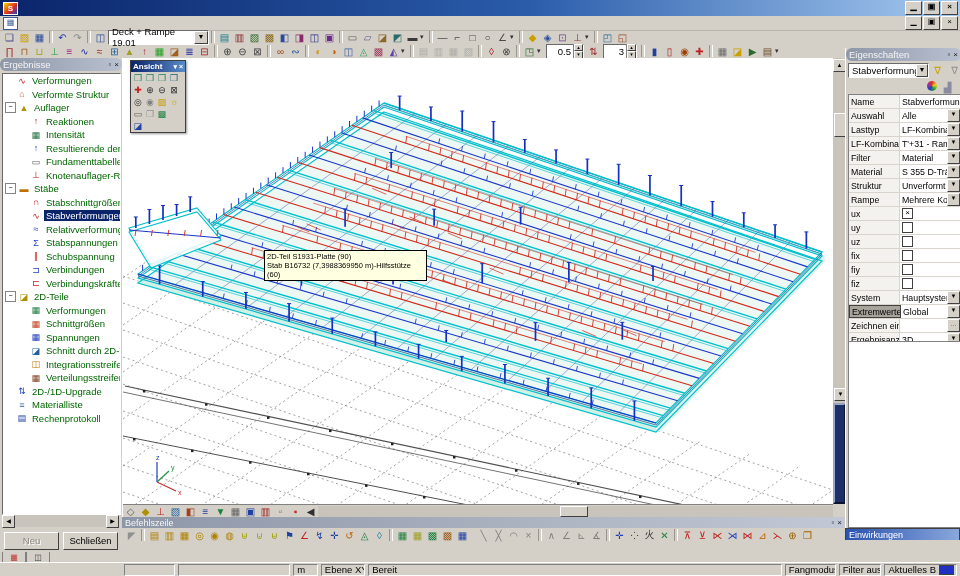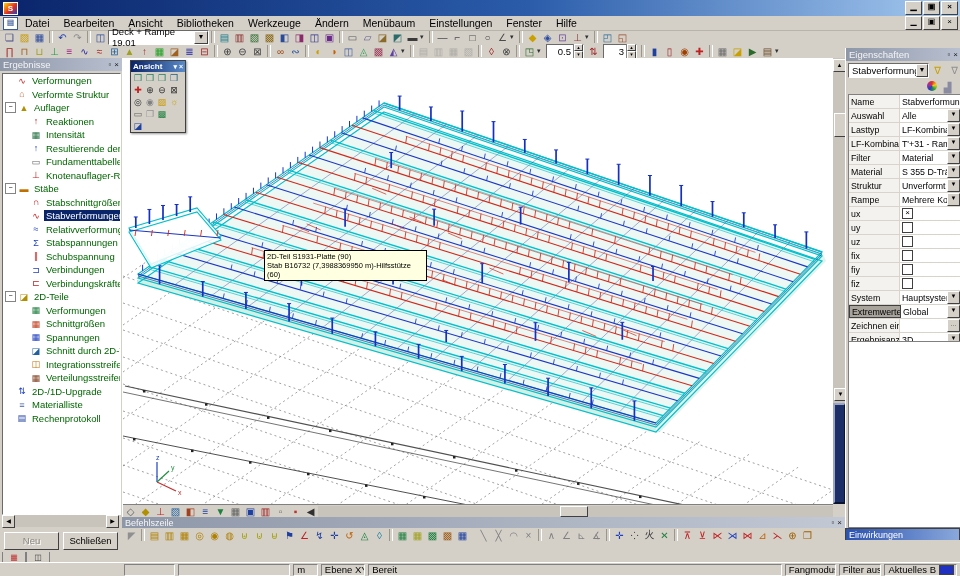--- a/index.html
+++ b/index.html
@@ -29,21 +29,21 @@
   .dda{font-size:7px;color:#303030;width:7px;flex:0 0 auto;}
   .combo{height:13px;background:#fff;border:1px solid;border-color:#6a6a6a #fff #fff #6a6a6a;
      display:inline-flex;align-items:center;font-size:9.5px;padding-left:3px;flex:0 0 auto;}
   .combo .arrowbox{margin-left:auto;width:13px;height:11px;background:#d4d0c8;border:1px solid;border-color:#fff #404040 #404040 #fff;font-size:7px;text-align:center;line-height:10px;}
   .spin{height:13px;background:#fff;border:1px solid;border-color:#6a6a6a #fff #fff #6a6a6a;display:inline-flex;align-items:center;font-size:9.5px;flex:0 0 auto;}
   .spin .val{flex:1;text-align:right;padding-right:2px;}
   .spin .ud{width:9px;display:flex;flex-direction:column;background:#d4d0c8;border-left:1px solid #808080;}
   .spin .ud div{font-size:5px;line-height:5.5px;text-align:center;border:1px solid;border-color:#fff #404040 #404040 #fff;}
   
   #results{left:0;top:58px;width:122px;height:514px;background:#d4d0c8;border-right:1px solid #808080;}
-  .phead{height:13px;background:linear-gradient(90deg,#8e97a8,#b9c1d1);color:#f4f4f4;font-size:9.5px;display:flex;align-items:center;padding:0 3px;}
+  .phead{height:13px;background:linear-gradient(90deg,#8e97a8,#b9c1d1);color:#f4f4f4;font-size:9.5px;display:flex;align-items:center;padding:0 3px;border-radius:6px;}
   .phead .sp{margin-left:auto;display:flex;gap:3px;color:#222;font-size:8px;}
   #tree{left:2px;top:15px;width:117px;height:440px;background:#fff;}
   .trow{height:13.5px;display:flex;align-items:center;font-size:9.5px;white-space:nowrap;overflow:hidden;}
   .trow .expander{width:9px;height:9px;border:1px solid #848484;background:#fff;font-size:7px;line-height:7px;text-align:center;margin-right:2px;flex:0 0 auto;}
   .trow .ticon{width:12px;font-size:9px;text-align:center;margin-right:2px;flex:0 0 auto;}
   .trow .tlabel{color:#006600;padding:0 2px;}
   .trow.sel .tlabel{background:#0a246a;color:#fff;}
   #results .hscroll{left:2px;top:457px;width:117px;height:12px;background:#c8c4bc;display:flex;justify-content:space-between;align-items:center;}
   .scrbtn{width:11px;height:11px;background:#d4d0c8;border:1px solid;border-color:#fff #404040 #404040 #fff;font-size:6px;text-align:center;line-height:10px;}
   #results .btnrow{left:0;top:472px;width:122px;height:20px;display:flex;gap:4px;padding:2px 4px;box-sizing:border-box;}
@@ -108,21 +108,20 @@
   <span class="logo">S</span>
   <span class="btns" id="win-controls">
       <span class="winbtn">▁</span>
       <span class="winbtn">▣</span>
       <span class="winbtn">×</span>
     </span>
 </div>
 
 <div class="abs" id="menubar">
   <span class="doc">▦</span>
-  <span id="menu-items"><span class="mi">Datei</span><span class="mi">Bearbeiten</span><span class="mi">Ansicht</span><span class="mi">Bibliotheken</span><span class="mi">Werkzeuge</span><span class="mi">Ändern</span><span class="mi">Menübaum</span><span class="mi">Einstellungen</span><span class="mi">Fenster</span><span class="mi">Hilfe</span></span>
   <span class="btns" id="mdi-controls">
       <span class="winbtn">▁</span>
       <span class="winbtn">▣</span>
       <span class="winbtn">×</span>
     </span>
 </div>
 
 <div class="abs toolbar" id="tb1">
   <span id="tb1-left" style="display:flex;align-items:center;">
       <span class="tbi" style="color: rgb(74, 74, 138);">❏</span>

